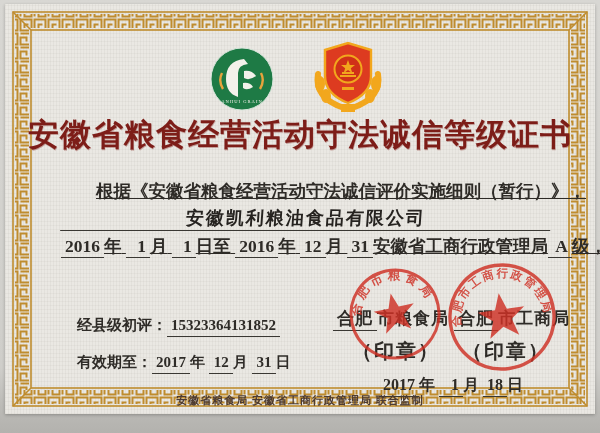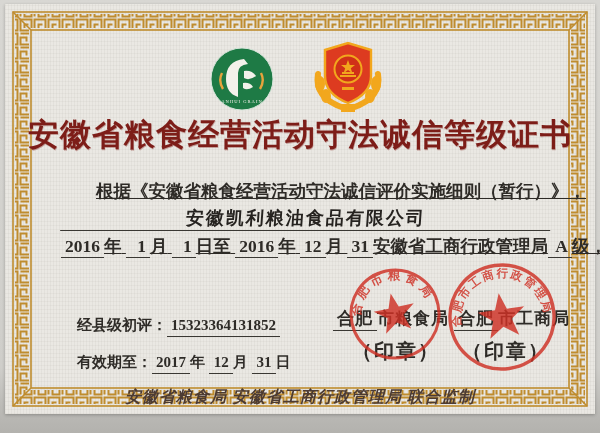--- a/index.html
+++ b/index.html
@@ -61,22 +61,22 @@
   .right-col {
     position:absolute; left:328px; top:303px; width:236px;
     font-size:17px; color:#2e2b27; font-weight:bold; text-align:center;
   }
   .right-col .issuer-line { white-space:nowrap; letter-spacing:1px; }
   .right-col .stamp-line { margin-top:7px; font-size:20px; letter-spacing:2px; }
   .right-col .date-line { margin-top:9px; font-size:16px; }
 
   .footer {
     position:absolute; left:0; bottom:6px; width:100%;
-    text-align:center; font-size:16px; font-weight:bold;
-    color:#4c3b33; letter-spacing:1px;font-style:italic;
+    text-align:center; font-size:11px; font-weight:bold;
+    color:#4c3b33; letter-spacing:1px;
   }
 
   .seal { position:absolute; opacity:0.82; }
   .seal-1 { left:340px; top:260px; }
   .seal-2 { left:438px; top:254px; }
 </style>
 </head>
 <body>
 
 <div class="photo">
@@ -162,20 +162,25 @@
         <span class="u num-sm">31</span><span>日</span>
       </div>
     </div>
 
     <div class="right-col">
       <div class="issuer-line">
         <span class="u">合肥</span><span>市粮食局</span>
         <span class="u">合肥</span><span>市工商局</span>
       </div>
       <div class="stamp-line">（印章）　（印章）</div>
+      <div class="date-line">
+        <span class="u num-sm">2017</span><span>年</span>
+        <span class="u num-sm">1</span><span>月</span>
+        <span class="u num-sm">18</span><span>日</span>
+      </div>
     </div>
 
     <svg class="seal seal-1" width="100" height="100" viewBox="-50 -50 100 100">
       <g transform="rotate(-12)">
         <circle r="44" fill="none" stroke="#cf3125" stroke-width="3"></circle>
         <path d="M0,-21 L5.2,-6.6 L20.5,-6.6 L8.2,2.6 L12.8,17.5 L0,8.6 L-12.8,17.5 L-8.2,2.6 L-20.5,-6.6 L-5.2,-6.6 Z" fill="#cf3125"></path>
         <defs>
             <path id="arc1" d="M -33 10 A 34.5 34.5 0 1 1 33 10"></path>
           </defs>
         <text font-size="12.5" fill="#cf3125" font-weight="bold" letter-spacing="4">

